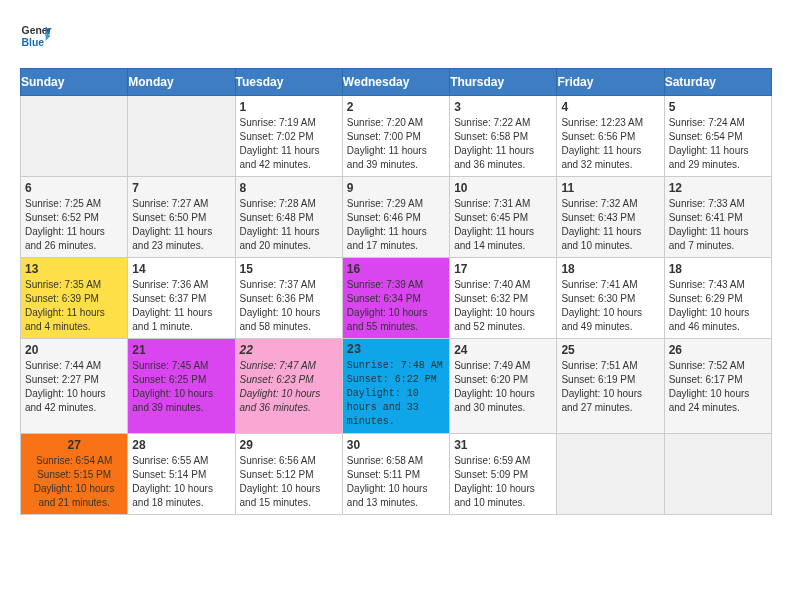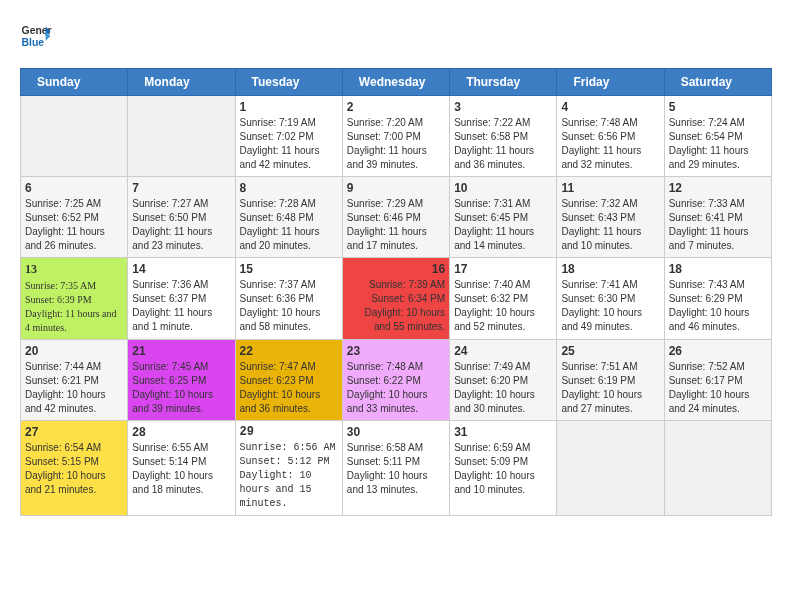--- a/index.html
+++ b/index.html
@@ -45,21 +45,21 @@
       color: #555;
     }
     .calendar-table {
       width: 100%;
       border-collapse: collapse;
       font-size: 11px;
     }
     .calendar-table th {
       background-color: #3c7dc4;
       color: #fff;
-      padding: 6px 16px;
+      padding: 6px 0;
       text-align: left;
       font-size: 12px;
       font-weight: bold;
       border: 1px solid #2a6aad;
     }
     .calendar-table td {
       border: 1px solid #ccc;
       vertical-align: top;
       padding: 4px;
       min-height: 80px;
@@ -138,21 +138,21 @@
 Daylight: 11 hours and 39 minutes.</div>
         </td>
         <td style="background-color: rgb(255, 255, 255);">
           <span class="day-number">3</span>
           <div class="day-info">Sunrise: 7:22 AM
 Sunset: 6:58 PM
 Daylight: 11 hours and 36 minutes.</div>
         </td>
         <td style="background-color: rgb(255, 255, 255);">
           <span class="day-number">4</span>
-          <div class="day-info">Sunrise: 7:48 AM
+          <div class="day-info">Sunrise: 12:23 AM
 Sunset: 6:56 PM
 Daylight: 11 hours and 32 minutes.</div>
         </td>
         <td style="background-color: rgb(255, 255, 255);">
           <span class="day-number">5</span>
           <div class="day-info">Sunrise: 7:24 AM
 Sunset: 6:54 PM
 Daylight: 11 hours and 29 minutes.</div>
         </td>
       </tr>
@@ -194,39 +194,39 @@
 Daylight: 11 hours and 10 minutes.</div>
         </td>
         <td style="background-color: rgb(245, 245, 245);">
           <span class="day-number">12</span>
           <div class="day-info">Sunrise: 7:33 AM
 Sunset: 6:41 PM
 Daylight: 11 hours and 7 minutes.</div>
         </td>
       </tr>
       <tr style="background-color: rgb(255, 255, 255);">
-        <td style="background-color: #bef264; font-family: Liberation Serif, serif;">
+        <td style="background-color: #fde047;">
           <span class="day-number">13</span>
           <div class="day-info">Sunrise: 7:35 AM
 Sunset: 6:39 PM
 Daylight: 11 hours and 4 minutes.</div>
         </td>
         <td style="background-color: rgb(255, 255, 255);">
           <span class="day-number">14</span>
           <div class="day-info">Sunrise: 7:36 AM
 Sunset: 6:37 PM
 Daylight: 11 hours and 1 minute.</div>
         </td>
         <td style="background-color: rgb(255, 255, 255);">
           <span class="day-number">15</span>
           <div class="day-info">Sunrise: 7:37 AM
 Sunset: 6:36 PM
 Daylight: 10 hours and 58 minutes.</div>
         </td>
-        <td style="background-color: #ef4444; text-align: right;">
+        <td style="background-color: #d946ef;">
           <span class="day-number">16</span>
           <div class="day-info">Sunrise: 7:39 AM
 Sunset: 6:34 PM
 Daylight: 10 hours and 55 minutes.</div>
         </td>
         <td style="background-color: rgb(255, 255, 255);">
           <span class="day-number">17</span>
           <div class="day-info">Sunrise: 7:40 AM
 Sunset: 6:32 PM
 Daylight: 10 hours and 52 minutes.</div>
@@ -241,36 +241,36 @@
           <span class="day-number">18</span>
           <div class="day-info">Sunrise: 7:43 AM
 Sunset: 6:29 PM
 Daylight: 10 hours and 46 minutes.</div>
         </td>
       </tr>
       <tr style="background-color: rgb(245, 245, 245);">
         <td style="background-color: rgb(245, 245, 245);">
           <span class="day-number">20</span>
           <div class="day-info">Sunrise: 7:44 AM
-Sunset: 6:21 PM
+Sunset: 2:27 PM
 Daylight: 10 hours and 42 minutes.</div>
         </td>
         <td style="background-color: #d946ef;">
           <span class="day-number">21</span>
           <div class="day-info">Sunrise: 7:45 AM
 Sunset: 6:25 PM
 Daylight: 10 hours and 39 minutes.</div>
         </td>
-        <td style="background-color: #eab308;">
+        <td style="background-color: #f9a8d4; font-style: italic;">
           <span class="day-number">22</span>
           <div class="day-info">Sunrise: 7:47 AM
 Sunset: 6:23 PM
 Daylight: 10 hours and 36 minutes.</div>
         </td>
-        <td style="background-color: #f0abfc;">
+        <td style="background-color: #0ea5e9; font-family: Liberation Mono, monospace;">
           <span class="day-number">23</span>
           <div class="day-info">Sunrise: 7:48 AM
 Sunset: 6:22 PM
 Daylight: 10 hours and 33 minutes.</div>
         </td>
         <td style="background-color: rgb(245, 245, 245);">
           <span class="day-number">24</span>
           <div class="day-info">Sunrise: 7:49 AM
 Sunset: 6:20 PM
 Daylight: 10 hours and 30 minutes.</div>
@@ -282,33 +282,33 @@
 Daylight: 10 hours and 27 minutes.</div>
         </td>
         <td style="background-color: rgb(245, 245, 245);">
           <span class="day-number">26</span>
           <div class="day-info">Sunrise: 7:52 AM
 Sunset: 6:17 PM
 Daylight: 10 hours and 24 minutes.</div>
         </td>
       </tr>
       <tr style="background-color: rgb(255, 255, 255);">
-        <td style="background-color: #fde047;">
+        <td style="background-color: #f97316; text-align: center;">
           <span class="day-number">27</span>
           <div class="day-info">Sunrise: 6:54 AM
 Sunset: 5:15 PM
 Daylight: 10 hours and 21 minutes.</div>
         </td>
         <td style="background-color: rgb(255, 255, 255);">
           <span class="day-number">28</span>
           <div class="day-info">Sunrise: 6:55 AM
 Sunset: 5:14 PM
 Daylight: 10 hours and 18 minutes.</div>
         </td>
-        <td style="background-color: rgb(255, 255, 255); font-family: Liberation Mono, monospace;">
+        <td style="background-color: rgb(255, 255, 255);">
           <span class="day-number">29</span>
           <div class="day-info">Sunrise: 6:56 AM
 Sunset: 5:12 PM
 Daylight: 10 hours and 15 minutes.</div>
         </td>
         <td style="background-color: rgb(255, 255, 255);">
           <span class="day-number">30</span>
           <div class="day-info">Sunrise: 6:58 AM
 Sunset: 5:11 PM
 Daylight: 10 hours and 13 minutes.</div>

